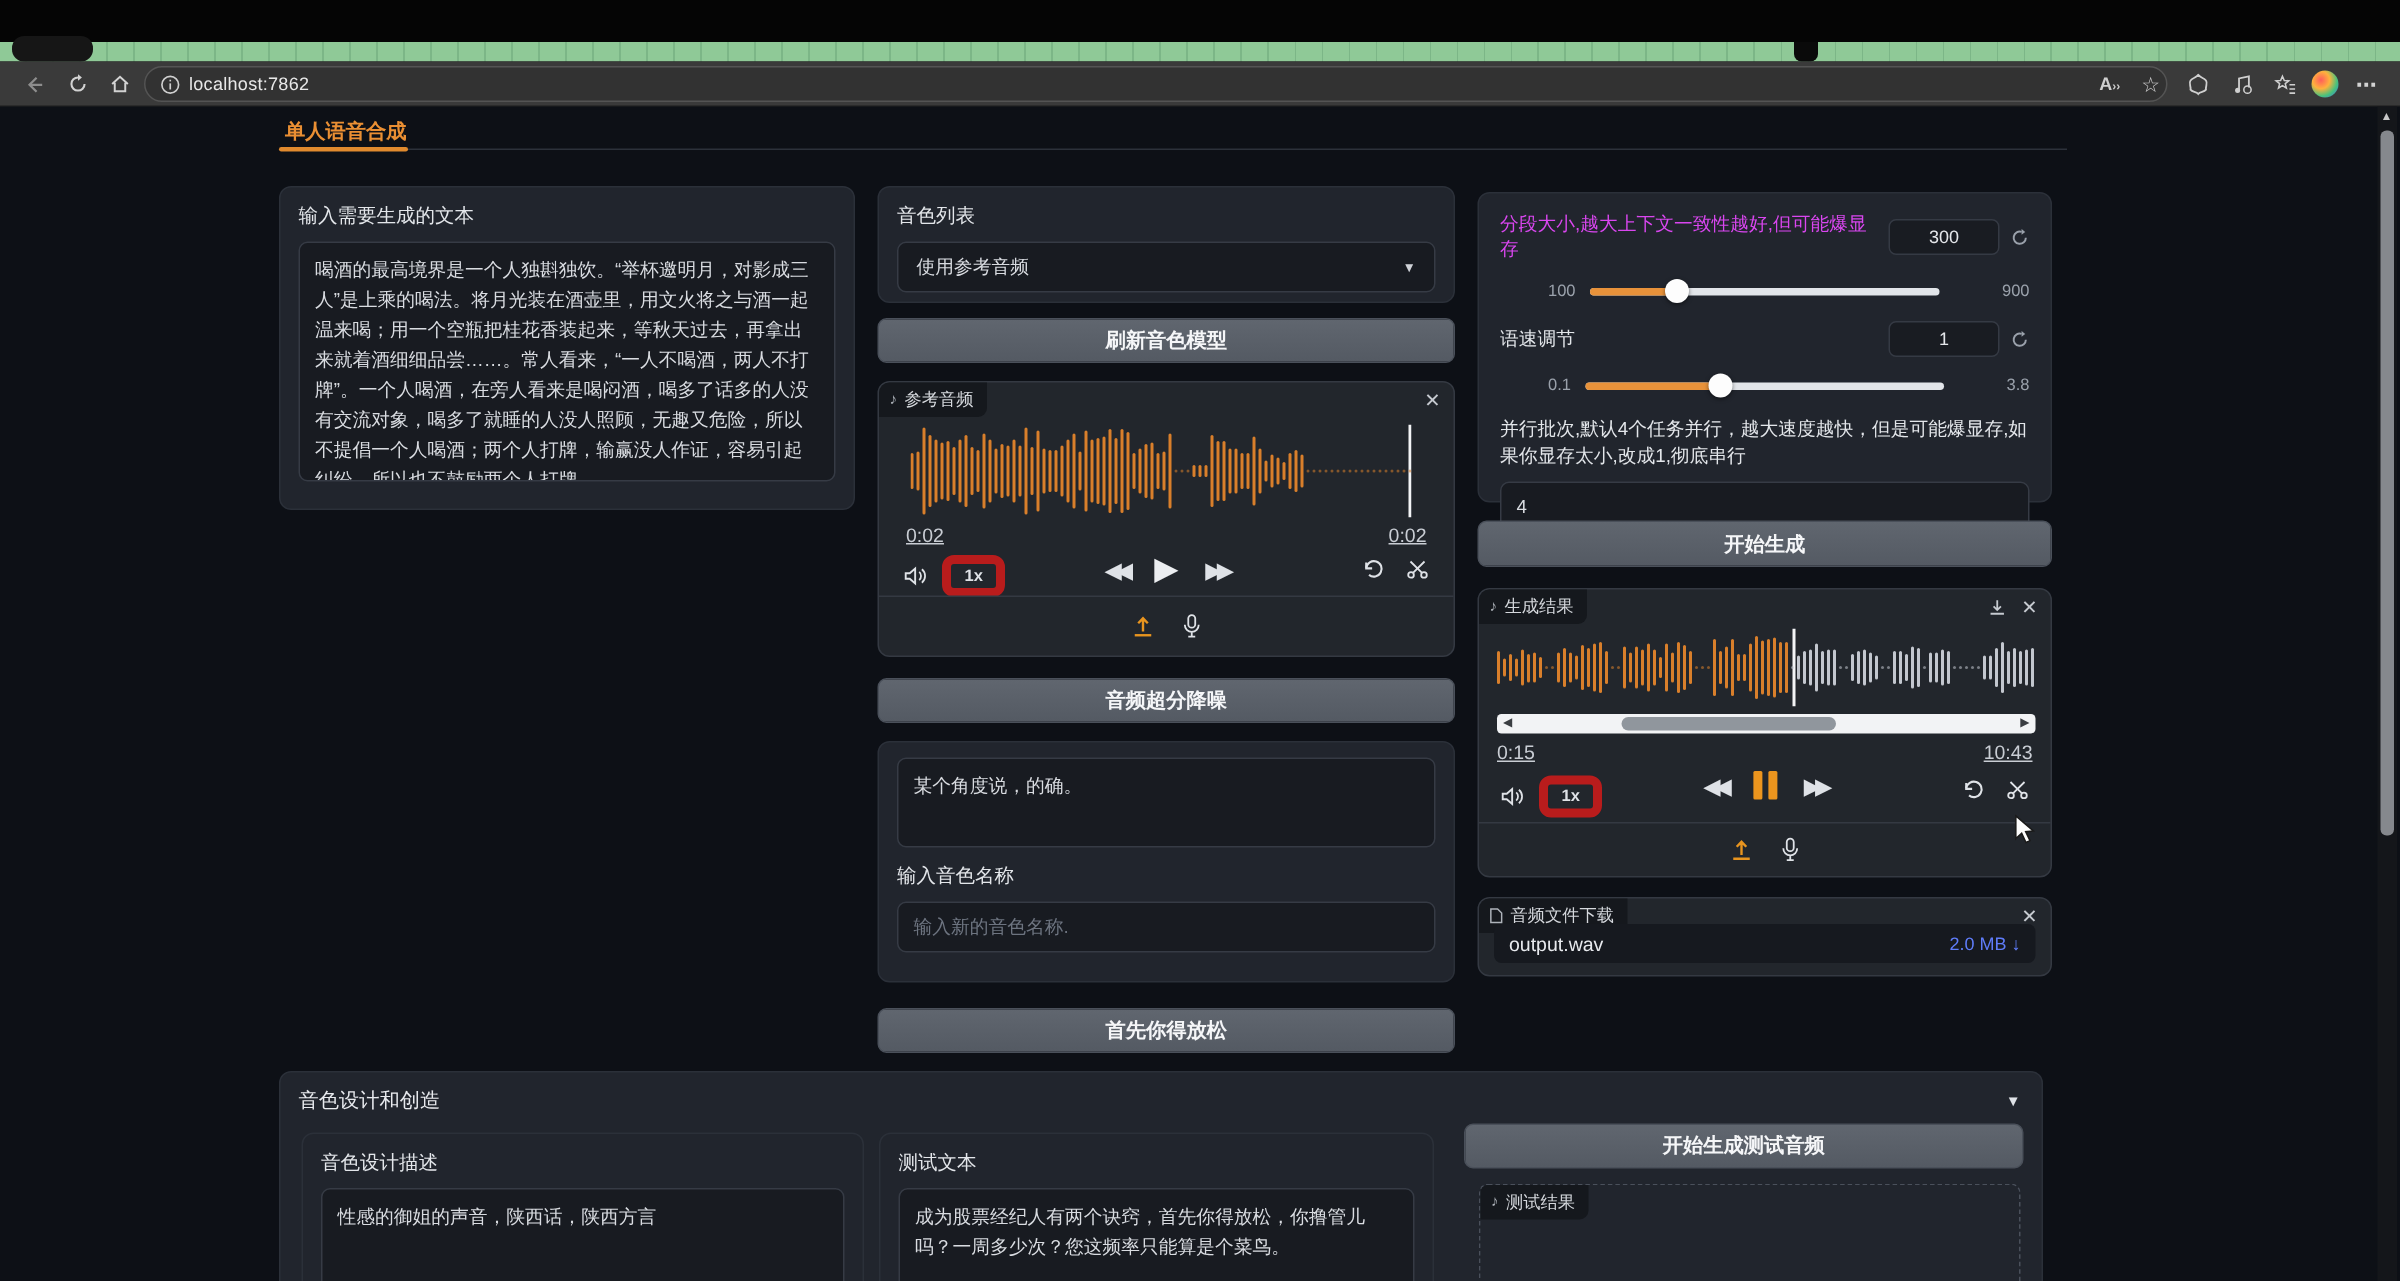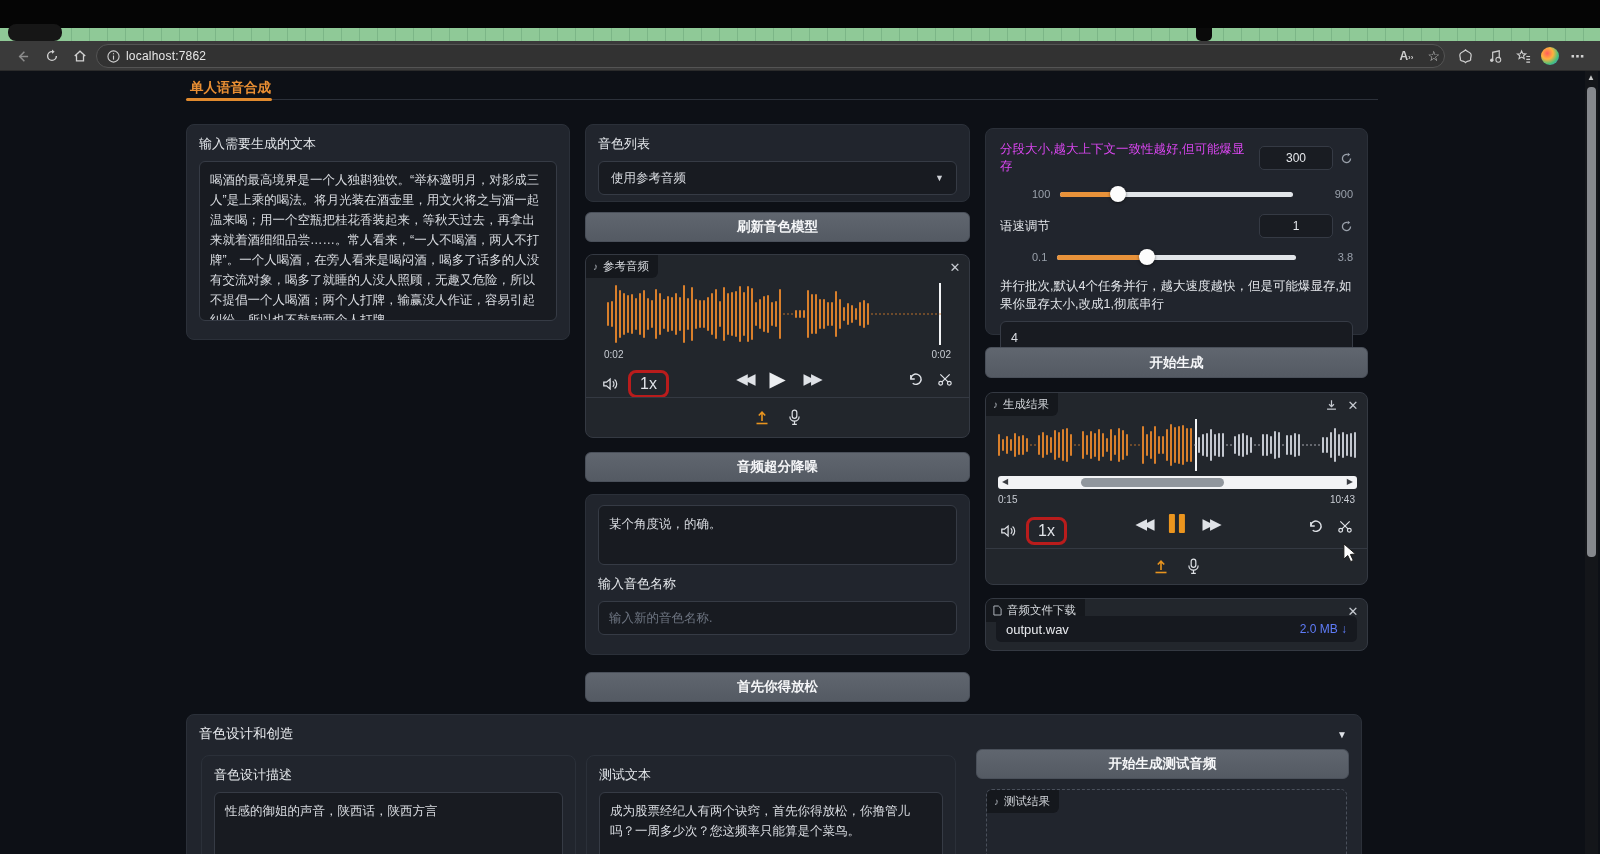--- a/index.html
+++ b/index.html
@@ -34,23 +34,23 @@
   .btn { background:linear-gradient(#60666f,#545a63); border:1px solid #4a505a; border-radius:6px; color:#f5f6f8; font-size:13.5px; font-weight:700; display:flex; align-items:center; justify-content:center; cursor:pointer; }
 
   
   .player { background:#22262c; border:1px solid #343942; border-radius:8px; }
   .chip { position:absolute; left:0; top:0; background:#15181d; color:#d5d8dd; font-size:11.5px; padding:4px 9px 4px 7px; border-radius:7px 0 6px 0; display:flex; align-items:center; gap:5px; }
   .chip .note { color:#aeb3ba; font-size:10px; }
   .hdr-x { position:absolute; top:4px; font-size:13px; color:#c6cad0; width:16px; height:16px; display:flex; align-items:center; justify-content:center; }
   .wave { position:absolute; display:flex; align-items:center; gap:2px; overflow:hidden; }
   .wave .bar { flex:none; width:2px; border-radius:1px; }
   .playhead { position:absolute; top:0; bottom:0; width:2px; background:#f3f4f6; }
-  .time { position:absolute; font-size:10px; color:#c9cdd4; }
+  .time { position:absolute; font-size:13px; color:#c9cdd4;text-decoration:underline; }
   .spk-row { position:absolute; display:flex; align-items:center; gap:8px; }
-  .speed { border:3px solid #b91c1c; border-radius:8px; color:#dfe2e7; font-size:16px; font-weight:400; padding:2px 9px; }
+  .speed { border:6px solid #b91c1c; border-radius:8px; color:#dfe2e7; font-size:11px; font-weight:700; padding:2px 9px; }
   .transport { position:absolute; display:flex; align-items:center; gap:18px; color:#e8eaee; }
   .rw,.ff { font-size:15px; letter-spacing:-4px; color:#dfe2e7; }
   .play-tri { font-size:21px; color:#eceef1; }
   .pause { display:flex; gap:4px; }
   .pause i { width:6px; height:19px; background:#ec951e; border-radius:1px; }
   .edit-ics { position:absolute; display:flex; gap:14px; align-items:center; }
   .foot { position:absolute; left:0; right:0; bottom:0; border-top:1px solid #343942; display:flex; align-items:center; justify-content:center; gap:18px; }
 
   
   .sl-row { display:flex; align-items:center; justify-content:space-between; }

